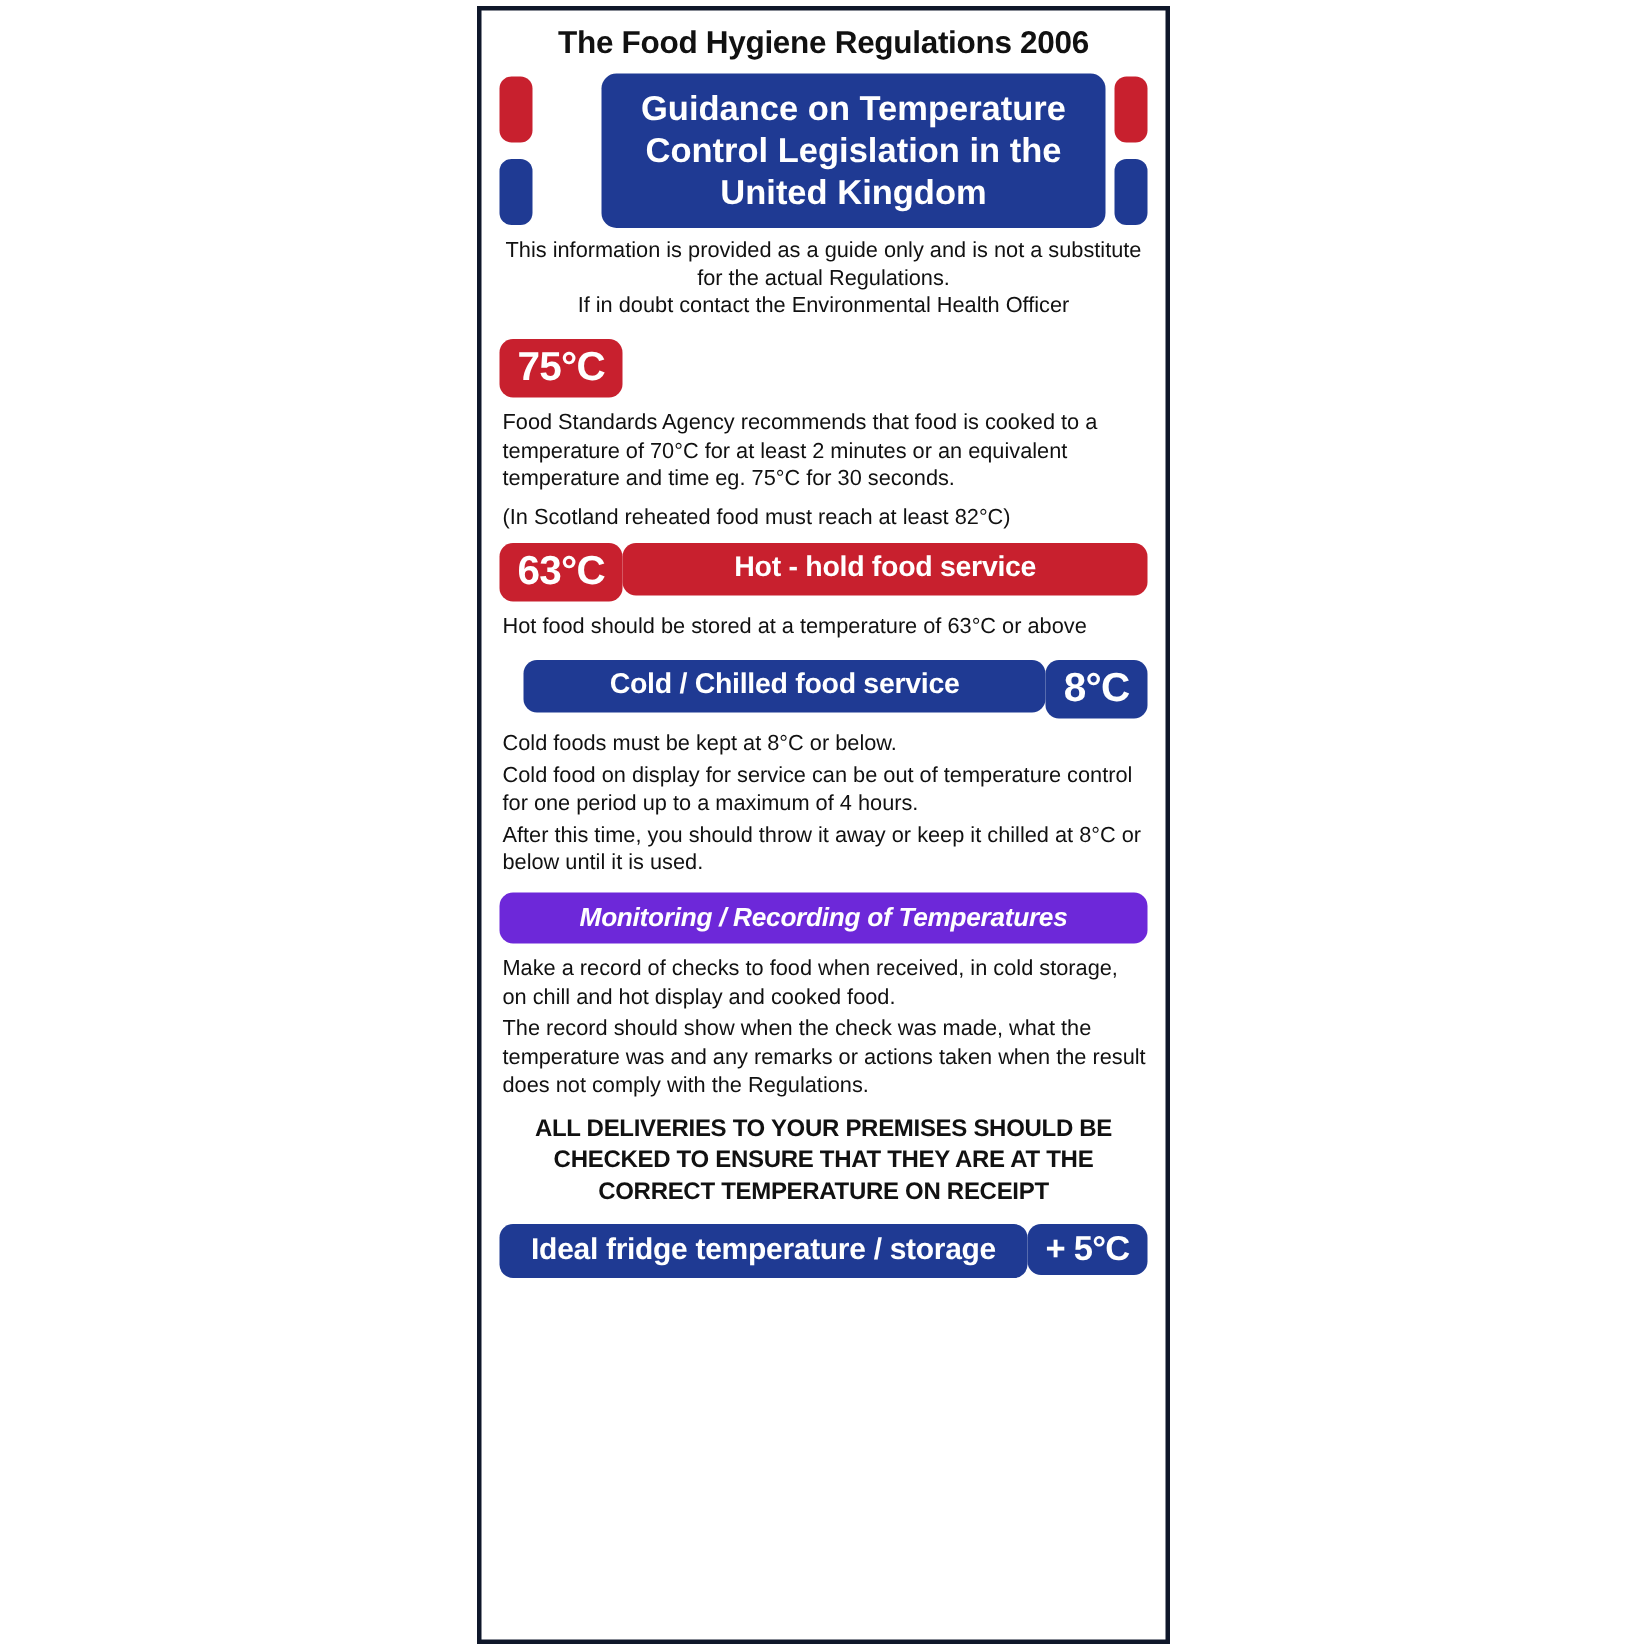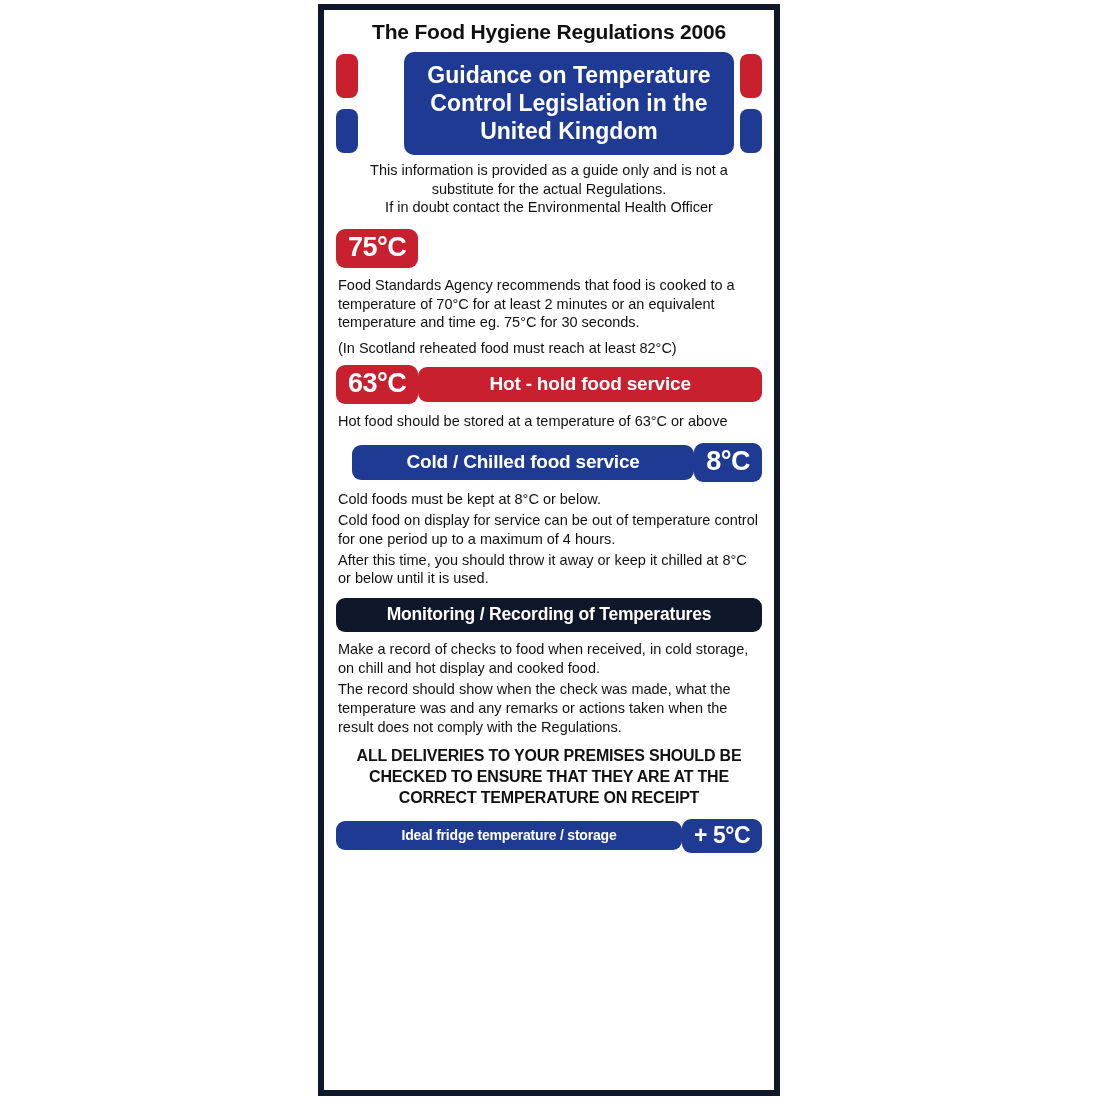--- a/index.html
+++ b/index.html
@@ -10,21 +10,21 @@
     height: 1100px;
     font-family: "Liberation Sans", sans-serif;
   }
   #poster {
     position: absolute;
     left: 318px;
     top: 4px;
     width: 462px;
     height: 1092px;
     background: #ffffff;
-    border: 6px solid #0f172a;
+    border: 3px solid #0f172a;
     box-sizing: border-box;
     padding: 6px 12px 10px 12px;
   }
   .title {
     text-align: center;
     font-size: 21px;
     font-weight: bold;
     color: #111111;
     letter-spacing: -0.2px;
     margin: 4px 0 8px 0;
@@ -66,49 +66,49 @@
   .disclaimer {
     text-align: center;
     font-size: 14.5px;
     line-height: 1.28;
     color: #111111;
     margin: 4px 2px 12px 2px;
   }
   
   .bar-row {
     display: flex;
-    align-items: center;
+    align-items: flex-start;
     gap: 0;
     margin-bottom: 8px;
   }
   .chip {
     display: flex;
     align-items: center;
     justify-content: center;
     border-radius: 9px;
     color: #ffffff;
     font-weight: bold;
     box-sizing: border-box;
   }
   .chip.red { background: #c8202e; }
   .chip.blue { background: #1f3a93; }
-  .chip.black { background: #0f172a; }
+  .chip.black { background: #6d28d9; font-style: italic; }
   .chip-temp {
     font-size: 27px;
     padding: 3px 12px 5px 12px;
     white-space: nowrap;
     letter-spacing: -0.5px;
   }
   .chip-label {
     flex: 1;
     font-size: 19px;
     padding: 6px 10px 7px 10px;
     letter-spacing: -0.2px;
   }
-  .chip-label.small { font-size: 14px; }
+  .chip-label.small { font-size: 20px; }
   .chip-label.blackbar {
     font-size: 17.5px;
     text-align: center;
   }
   .chip-temp.small { font-size: 23px; padding: 3px 12px 4px 12px; }
   p.body {
     font-size: 14.5px;
     line-height: 1.3;
     color: #111111;
     margin: 0 0 7px 2px;

